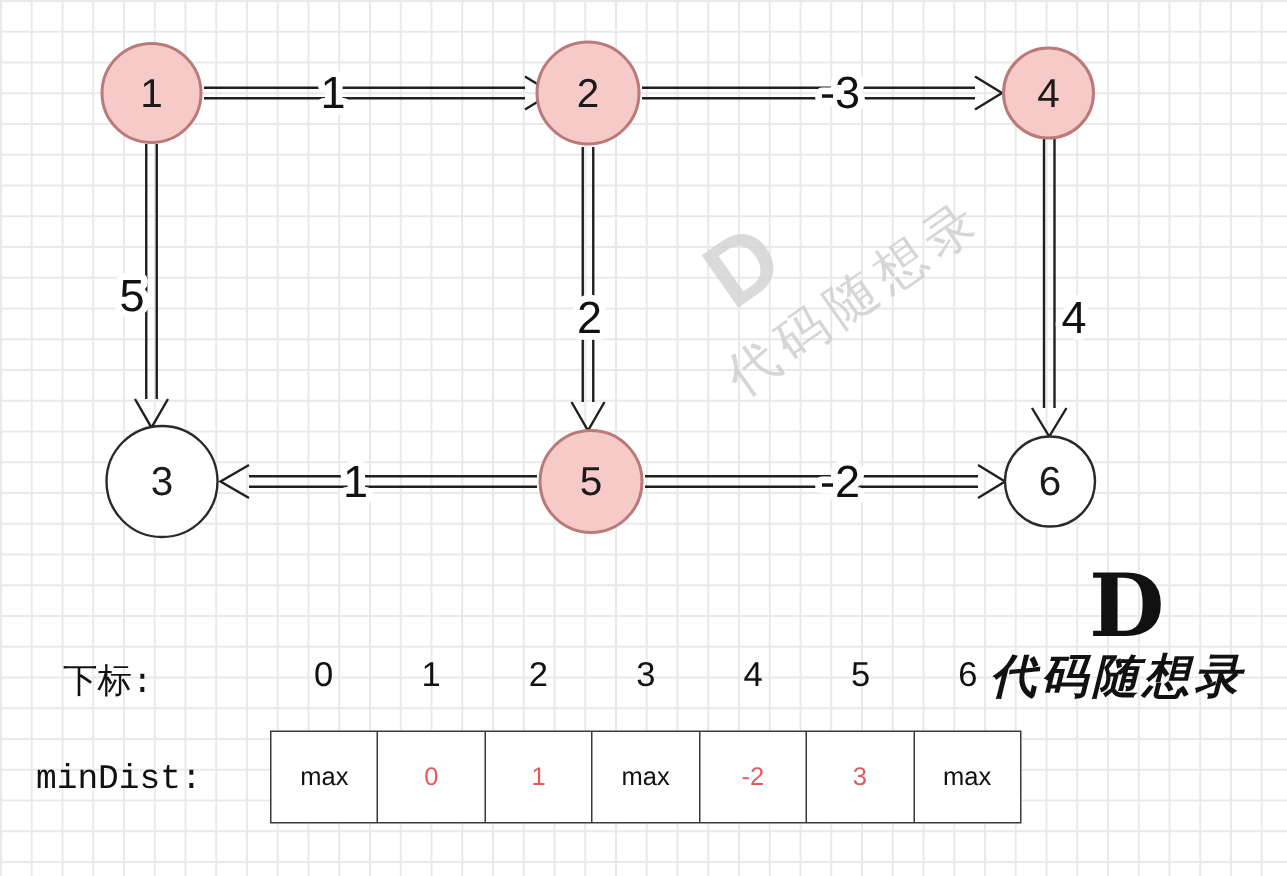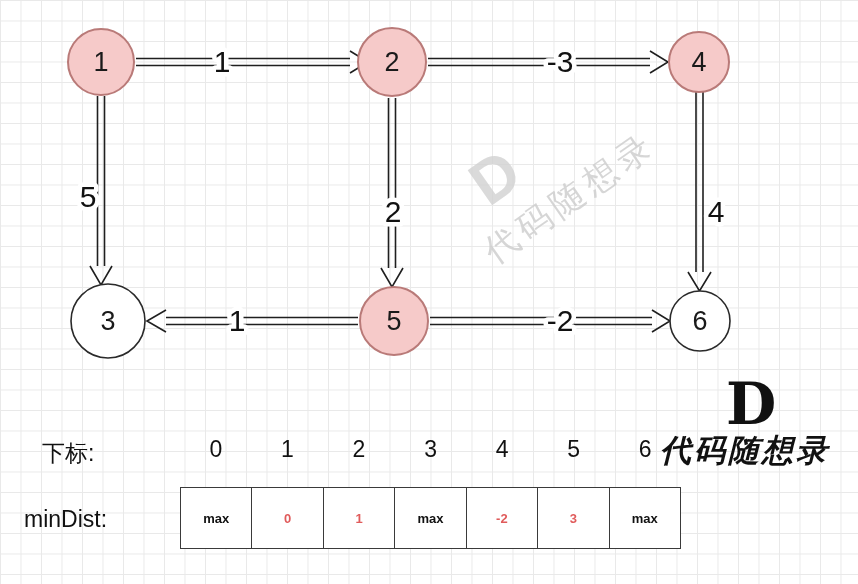--- a/index.html
+++ b/index.html
@@ -24,34 +24,34 @@
   .watermark-d{fill:#d2d2d2;font-size:62px;font-weight:bold;opacity:.8;}
   .brand-d{
     position:absolute;left:726px;top:370px;font-size:58px;font-weight:900;
     color:#111;font-family:"DejaVu Serif","Liberation Serif",serif;
   }
   .brand-name{
     position:absolute;left:660px;top:430px;font-size:31px;font-weight:bold;
     color:#111;letter-spacing:3px;font-style:italic;
     font-family:"DejaVu Serif","Liberation Serif",serif;white-space:nowrap;
   }
-  .row-label{position:absolute;color:#111;}
+  .row-label{position:absolute;color:#111;font-family:Liberation Mono, monospace;}
   .index-label{left:42px;top:438px;font-size:23px;}
   .mindist-label{left:24px;top:506px;font-size:23px;text-align:right;}
   .index-row{
     position:absolute;left:180px;top:436px;width:501px;display:flex;
   }
   .index-row span{flex:1;text-align:center;font-size:23px;color:#111;}
   .cell-row{
     position:absolute;left:180px;top:487px;width:501px;height:62px;
     display:flex;background:#fff;border:1px solid #3a3a3a;box-sizing:border-box;
   }
   .cell{
     flex:1;display:flex;align-items:center;justify-content:center;
-    border-right:1px solid #3a3a3a;font-size:13px;color:#111;font-weight:bold;
+    border-right:1px solid #3a3a3a;font-size:17px;color:#111;
   }
   .cell:last-child{border-right:none;}
   .cell.red{color:#e05b5b;}
 </style>
 </head>
 <body>
 
 <svg class="graph" width="858" height="584" viewBox="0 0 858 584">
 
   <g transform="translate(490,258) rotate(-35)">

